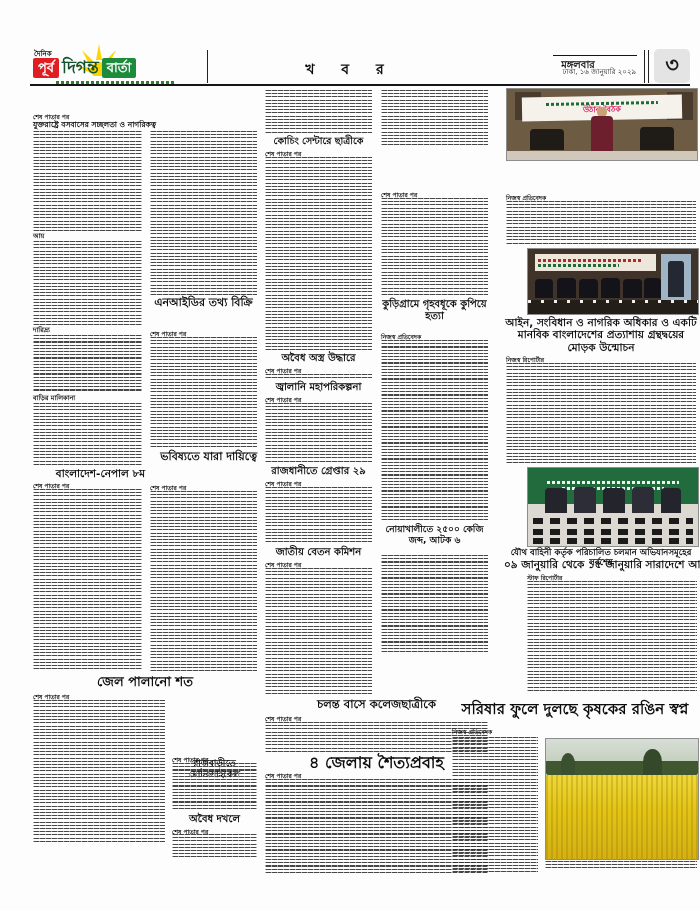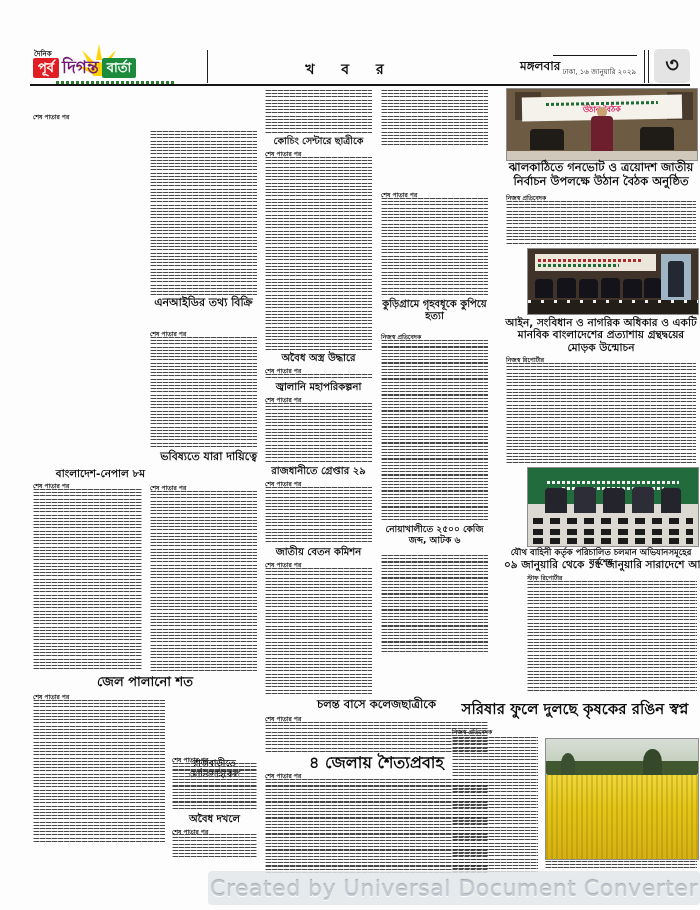--- a/index.html
+++ b/index.html
@@ -10,21 +10,21 @@
   .vrule{position:absolute;background:#222;width:1px;}
   .daily{position:absolute;font-size:7px;font-weight:bold;color:#111;}
   .logo-row{position:absolute;left:33px;top:56px;display:flex;align-items:center;gap:3px;height:24px;}
   .logo-box{font-size:13px;font-weight:bold;color:#fff;padding:2px 5px;border-radius:2px;line-height:1.2;}
   .logo-mid{position:relative;font-size:17px;font-weight:bold;z-index:1;}
   .sun{position:absolute;left:76px;top:44px;z-index:0;}
   .tagline-greek{position:absolute;left:56px;top:81px;width:118px;height:3px;
      background:repeating-linear-gradient(90deg,#2e7d32 0 3px,transparent 3px 5px);}
   .section-title{position:absolute;left:250px;top:58px;width:200px;text-align:center;
      font-size:14px;font-weight:bold;letter-spacing:11px;color:#0b0b0b;}
-  .day-line{position:absolute;left:520px;top:57px;width:116px;text-align:left;font-size:12px;font-weight:bold;}
+  .day-line{position:absolute;left:520px;top:57px;width:116px;text-align:center;font-size:10px;font-weight:bold;}
   .date-line{position:absolute;left:500px;top:66px;width:136px;text-align:right;font-size:7px;}
   .page-box{position:absolute;left:654px;top:49px;width:36px;height:34px;background:#e4e4e4;
      border-radius:5px;display:flex;align-items:center;justify-content:center;
      font-size:21px;font-weight:bold;color:#1a1a1a;}
   
   .h{position:absolute;font-weight:bold;text-align:center;color:#0d0d0d;line-height:1.18;}
   .nowrap{white-space:nowrap;}
   .by{position:absolute;font-size:6px;font-weight:bold;color:#111;}
   .sub{position:absolute;font-weight:bold;color:#0d0d0d;}
   .greek{position:absolute;opacity:.88;
@@ -66,41 +66,51 @@
       <polygon points="23,0 26,16 20,16"></polygon>
       <polygon points="6,6 18,18 14,22"></polygon>
       <polygon points="40,6 28,18 32,22"></polygon>
       <polygon points="0,22 15,24 15,29"></polygon>
       <polygon points="46,22 31,24 31,29"></polygon>
     </g>
   </svg>
 
   <div class="logo-row">
     <span class="logo-box" style="background:#e11d24;">পূর্ব</span>
-    <span class="logo-mid" style="color:#701a75;text-align:center;">দিগন্ত</span>
+    <span class="logo-mid" style="color:#14532d;text-align:center;">দিগন্ত</span>
     <span class="logo-box" style="background:#1c8c3c;">বার্তা</span>
   </div>
   <div class="tagline-greek"></div>
 
   <div class="vrule" style="left:207px;top:50px;height:33px;"></div>
 
   <div class="section-title">খ ব র</div>
 
   <div class="hrule" style="left:553px;top:55px;width:84px;height:1px;"></div>
   <div class="day-line">মঙ্গলবার</div>
   <div class="date-line">ঢাকা, ১৬ জানুয়ারি ২০২৯</div>
 
   <div class="vrule" style="left:644px;top:50px;height:33px;"></div>
   <div class="vrule" style="left:648px;top:50px;height:33px;"></div>
   <div class="page-box">৩</div>
 
   <div class="hrule" style="left:30px;top:84px;width:660px;height:2px;"></div>
 
   <div class="by" style="left:33px;top:112px;">শেষ পাতার পর</div>
-
+  <div class="sub" style="left:33px;top:119px;width:224px;font-size:7.5px;">যুক্তরাষ্ট্রে বসবাসের সচ্ছলতা ও নাগরিকত্ব</div>
+
+  <div class="flowcol" style="left:33px;top:131px;width:109px;height:334px;">
+    <div class="greek-in" style="height:100px;"></div>
+    <div class="inline-sub">আয়</div>
+    <div class="greek-in" style="height:84px;"></div>
+    <div class="inline-sub">দারিদ্র্য</div>
+    <div class="greek-in" style="height:58px;"></div>
+    <div class="inline-sub">বাড়ির মালিকানা</div>
+    <div class="greek-in" style="height:62px;"></div>
+  </div>
   <div class="greek" style="left:150px;top:131px;width:107px;height:164px;"></div>
 
   <div class="h" style="left:150px;top:297px;width:107px;font-size:11px;">এনআইডির তথ্য বিক্রি</div>
   <div class="by" style="left:150px;top:329px;">শেষ পাতার পর</div>
   <div class="greek" style="left:150px;top:337px;width:107px;height:112px;"></div>
 
   <div class="h" style="left:150px;top:451px;width:107px;font-size:11px;text-align:right;">ভবিষ্যতে যারা দায়িত্বে</div>
   <div class="by" style="left:150px;top:483px;">শেষ পাতার পর</div>
   <div class="greek" style="left:150px;top:491px;width:107px;height:180px;"></div>
 
@@ -169,21 +179,20 @@
       <div class="p-banner-greek" style="width:70%;"></div>
       <div style="font-size:8px;font-weight:bold;color:#d81b60;line-height:1;">উঠান বৈঠক</div>
     </div>
     <div class="fig" style="left:12%;top:56%;width:18%;height:30%;"></div>
     <div class="fig" style="left:70%;top:54%;width:18%;height:32%;"></div>
     <div class="head-dot" style="left:47.5%;top:26%;width:5%;height:13%;"></div>
     <div class="abs" style="left:44%;top:38%;width:12%;height:50%;background:#6e1f2e;border-radius:4px 4px 0 0;"></div>
     <div class="abs" style="left:0;top:88%;width:100%;height:12%;background:#cfc8bb;"></div>
   </div>
 
-  <div class="h" style="left:504px;top:161px;width:194px;font-size:11.5px;">ঝালকাঠিতে গনভোট ও ত্রয়োদশ জাতীয় নির্বাচন উপলক্ষে উঠান বৈঠক অনুষ্ঠিত</div>
   <div class="by" style="left:506px;top:193px;">নিজস্ব প্রতিবেদক</div>
   <div class="greek" style="left:506px;top:201px;width:190px;height:43px;"></div>
 
   <div class="photo" style="left:527px;top:248px;width:170px;height:65px;background-color:#3f332a;">
     <div class="abs" style="left:4%;top:8%;width:68%;height:26%;background:#ece7da;display:flex;flex-direction:column;justify-content:center;gap:2px;padding:0 3px;">
       <div class="p-banner-greek-red" style="width:90%;"></div>
       <div class="p-banner-greek" style="width:70%;"></div>
     </div>
     <div class="abs" style="left:78%;top:8%;width:18%;height:74%;background:#9fb4c4;">
       <div class="abs" style="left:25%;top:15%;width:50%;height:75%;background:#232832;border-radius:3px 3px 0 0;"></div>
@@ -231,15 +240,14 @@
     <div class="abs" style="left:0;top:0;width:100%;height:20%;background:linear-gradient(180deg,#d7ded6,#c4cfbd);"></div>
     <div class="abs" style="left:0;top:18%;width:100%;height:12%;background:#41572f;border-radius:0 0 2px 2px;"></div>
     <div class="abs" style="left:64%;top:8%;width:12%;height:22%;background:#35492a;border-radius:50% 50% 0 0;"></div>
     <div class="abs" style="left:10%;top:12%;width:9%;height:18%;background:#3a5030;border-radius:50% 50% 0 0;"></div>
     <div class="abs" style="left:0;top:30%;width:100%;height:70%;background:linear-gradient(180deg,#efd83a,#e3c516 40%,#d4b012);">
       <div class="abs" style="left:0;top:0;width:100%;height:100%;background:repeating-linear-gradient(90deg,rgba(146,116,8,.28) 0 2px,transparent 2px 5px);"></div>
     </div>
   </div>
   <div class="greek" style="left:545px;top:861px;width:152px;height:10px;"></div>
 
-  <div class="watermark">Created by Universal Document Converter</div>
 
 </div>
 
 </body></html>

